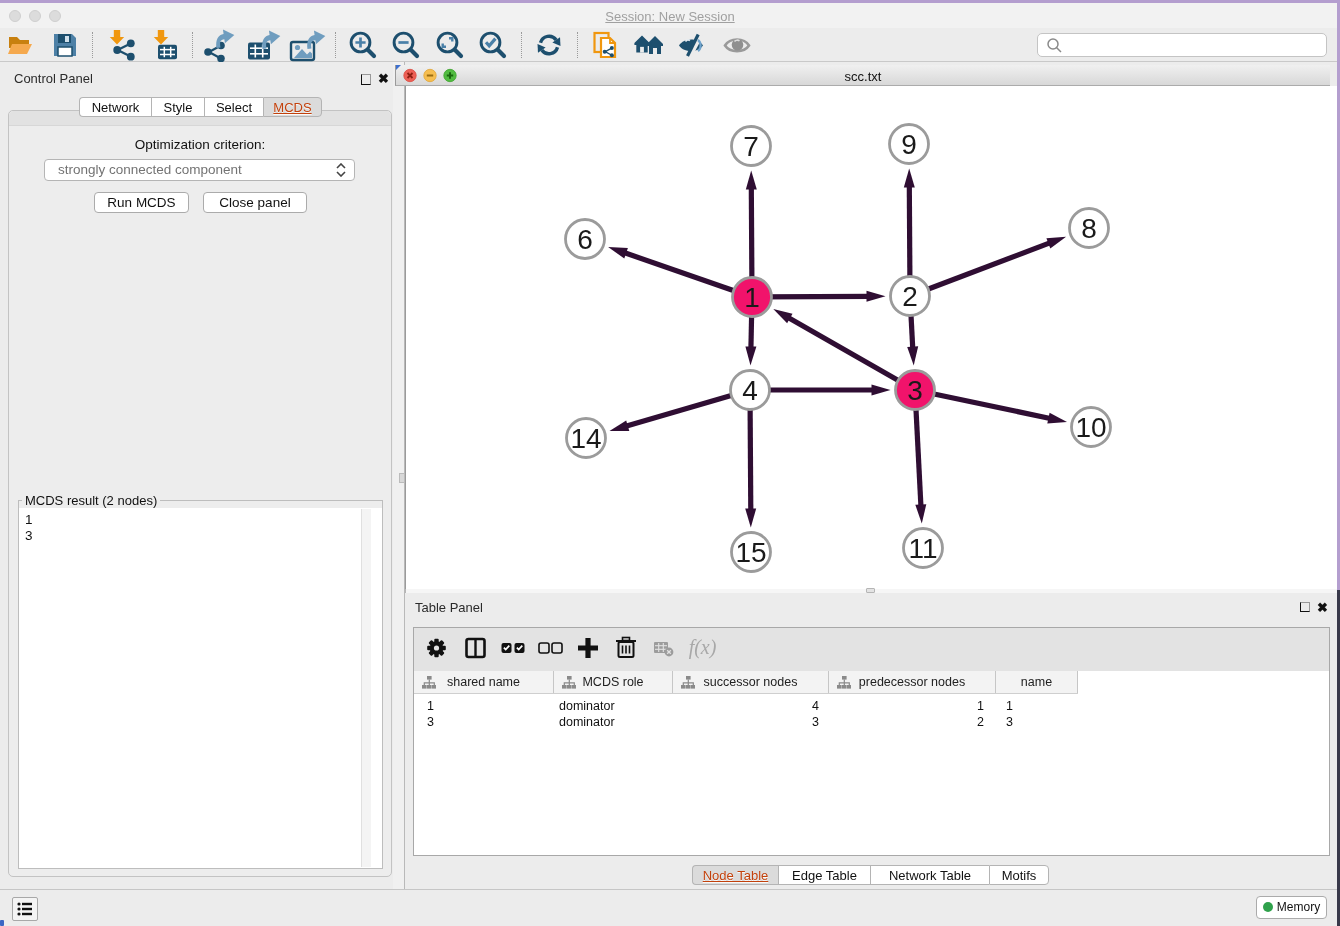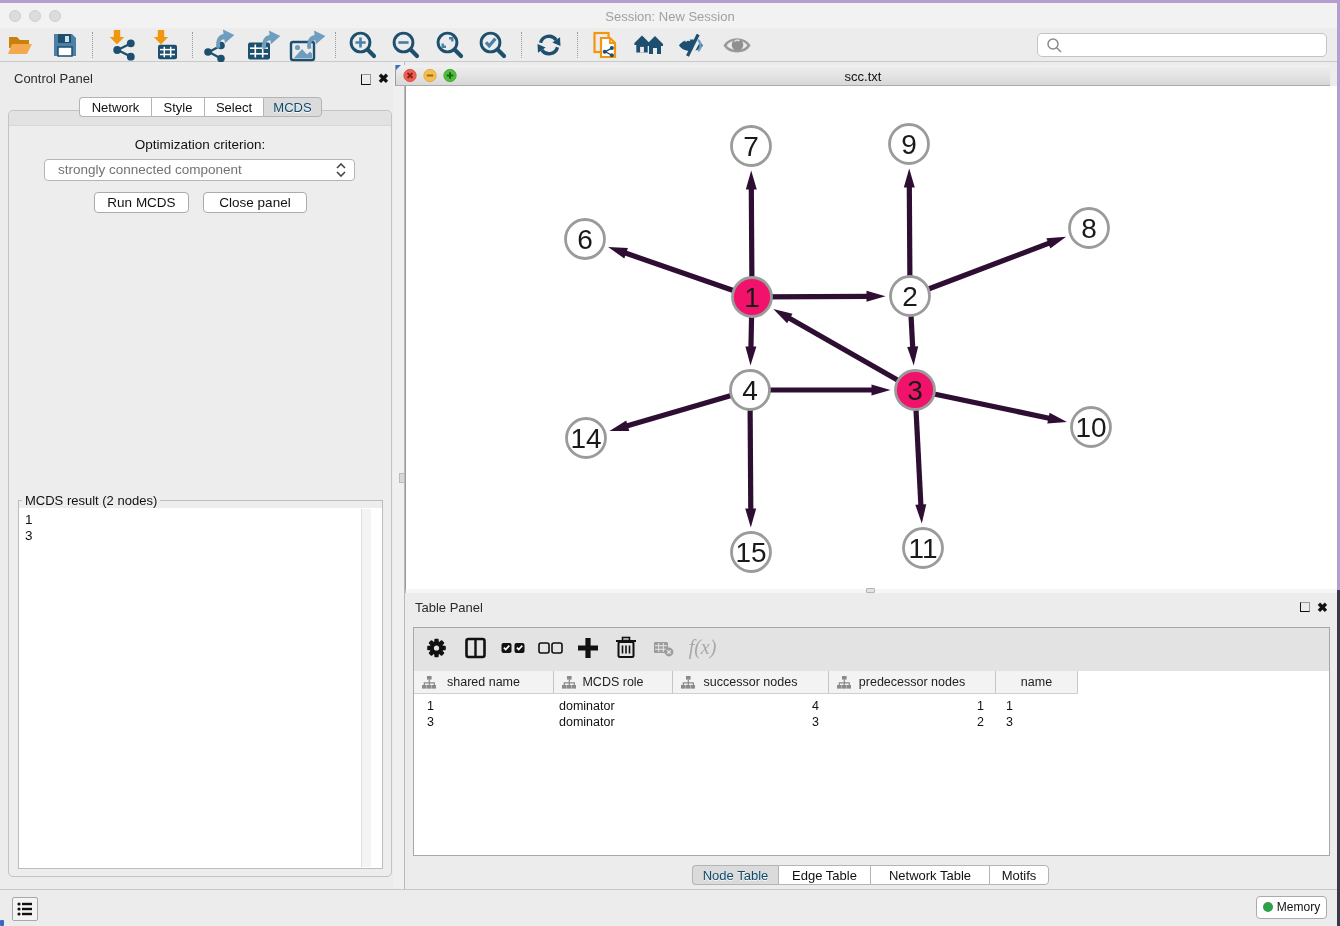--- a/index.html
+++ b/index.html
@@ -4,35 +4,35 @@
 <style>
 * { margin:0; padding:0; box-sizing:border-box; }
 html,body { width:1340px; height:926px; overflow:hidden; }
 body { font-family:"Liberation Sans", sans-serif; background:#ececec; position:relative; }
 .abs { position:absolute; }
 
 
 #topstrip { left:0; top:0; width:1340px; height:3px; background:#b49ecf; }
 #titlebar { left:0; top:3px; width:1340px; height:25px; background:#f2f2f2; }
 .tl-circle { position:absolute; top:7px; width:12px; height:12px; border-radius:50%; background:#dcdcdc; border:1px solid #cfcfcf; }
-#title-text { position:absolute; top:6px; left:0; width:100%; text-align:center; color:#a0a0a0; font-size:13px; }
+#title-text { position:absolute; top:6px; left:0; width:100%; text-align:center; color:#a0a0a0; font-size:13px;text-decoration:underline; }
 
 
 #toolbar { left:0; top:28px; width:1340px; height:34px; background:#ececec; border-bottom:1px solid #c9c9c9; }
 .tsep { position:absolute; top:4px; height:26px; width:1px; border-left:1px dotted #9a9a9a; }
 #searchbox { position:absolute; left:1037px; top:5px; width:290px; height:24px; background:#fff; border:1px solid #c4c4c4; border-radius:5px; }
 
 
 #cp-title { left:14px; top:71px; font-size:13px; color:#2b2b2b; }
 #cp-float { left:361px; top:74px; width:10px; height:11px; border:1.6px solid #111; border-top-color:#999; border-right-color:#999; }
 #cp-close { left:378px; top:71px; font-size:13px; font-weight:bold; color:#111; }
 .tabrow { position:absolute; display:flex; }
 .tab { font-size:13px; color:#111; background:#fff; border:1px solid #b4b4b4; border-right:none; padding:2px 0; text-align:center; height:20px; line-height:16px; }
 .tab:last-child { border-right:1px solid #b4b4b4; }
-.tab.sel { background:#dbdbdb; color:#0c4a6e; text-shadow:0 1px 0 #fafafa; }
+.tab.sel { background:#dbdbdb; color:#c2410c; text-shadow:0 1px 0 #fafafa;text-decoration:underline; }
 #cp-pane { left:8px; top:110px; width:384px; height:767px; border:1px solid #c3c3c3; border-radius:5px; background:#ededed; }
 #cp-pane .topband { position:absolute; left:0; top:0; width:100%; height:15px; background:#e2e2e2; border-bottom:1px solid #d7d7d7; border-radius:5px 5px 0 0; }
 #opt-label { left:0; top:137px; width:400px; text-align:center; font-size:13.5px; color:#111; }
 #dropdown { left:44px; top:159px; width:311px; height:22px; background:#fff; border:1px solid #b5b5b5; border-radius:4px; font-size:13.5px; color:#737373; line-height:20px; padding-left:13px; }
 .btn { position:absolute; background:#fff; border:1px solid #ababab; border-radius:4px; font-size:13.5px; color:#111; text-align:center; }
 #btn-run { left:94px; top:192px; width:95px; height:21px; line-height:19px; }
 #btn-close { left:203px; top:192px; width:104px; height:21px; line-height:19px; }
 #mcds-group { left:18px; top:500px; width:365px; height:369px; border:1px solid #bdbdbd; }
 #mcds-label { left:22px; top:493px; background:#ededed; padding:0 3px; font-size:13px; color:#111; }
 #mcds-white { left:19px; top:508px; width:363px; height:360px; background:#fff; }

